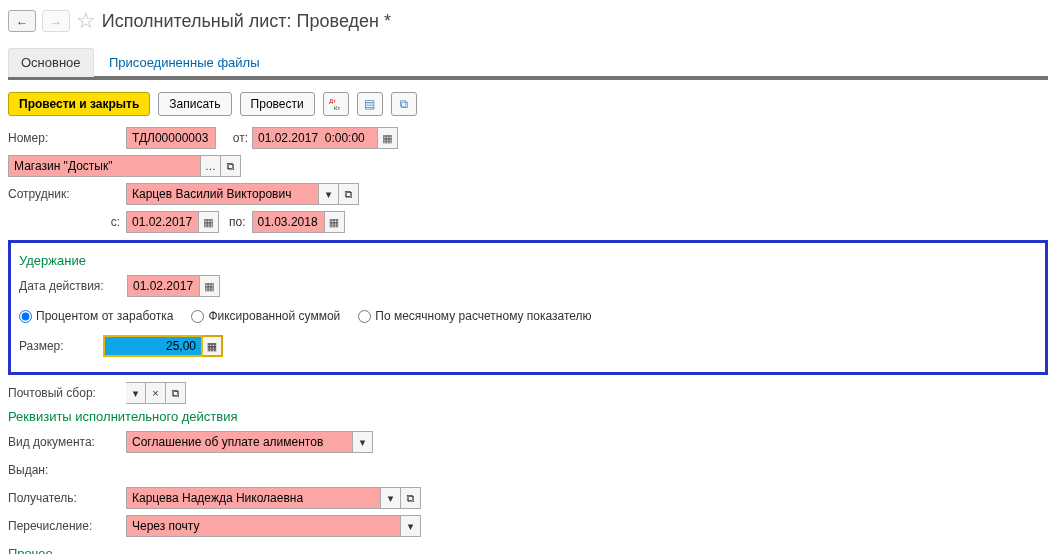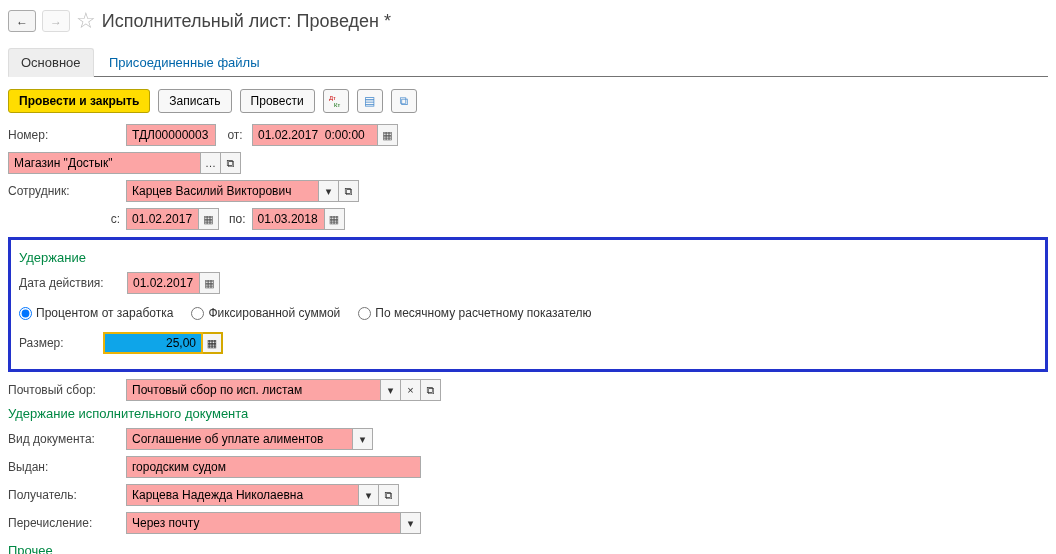--- a/index.html
+++ b/index.html
@@ -1,31 +1,31 @@
 <!DOCTYPE html>
 <html><head>
 <meta charset="utf-8">
 <style>
 *{box-sizing:border-box;margin:0;padding:0}
 body{font-family:Arial,sans-serif;font-size:12px;color:#333;background:#fff;padding:8px 8px 0 8px;width:1056px}
 .header{display:flex;align-items:center;gap:6px;margin-bottom:14px}
 .nav-btn{border:1px solid #aaa;background:#f5f5f5;width:28px;height:22px;display:flex;align-items:center;justify-content:center;border-radius:3px;cursor:pointer}
 .star{color:#bbb;font-size:22px}
 .title{font-size:18px;color:#444;font-weight:normal}
-.tabs{border-bottom:1px solid #737373;margin-bottom:12px}
+.tabs{border-bottom:4px solid #737373;margin-bottom:12px}
 .tab{display:inline-block;padding:6px 12px;cursor:pointer;font-size:13px}
 .tab.active{background:#eee;border:1px solid #ddd;border-bottom:1px solid #eee;margin-bottom:-1px;border-radius:3px 3px 0 0}
 .tab.link{color:#0066aa}
 .toolbar{display:flex;gap:8px;margin-bottom:10px;align-items:flex-end}
 .btn{border:1px solid #999;background:#f8f8f8;padding:4px 10px;border-radius:3px;cursor:pointer;font-size:12px;height:24px;display:flex;align-items:center}
 .btn.primary{background:#ffdd00;border-color:#b8a300;font-weight:bold}
 .btn.icon{padding:3px 5px;width:26px;justify-content:center}
 .form-row{display:flex;align-items:center;margin-bottom:4px;min-height:24px}
 .form-label{width:118px;color:#444;flex-shrink:0}
-.form-label.short{width:30px;text-align:center;padding-right:4px}
+.form-label.short{width:30px;text-align:right;padding-right:4px}
 .input{border:1px solid #aaa;height:22px;padding:2px 5px;font-size:12px;background:#fca5a5}
 .input.highlight{border:2px solid #eab308;background:#0ea5e9}
 .input-group{display:flex}
 .input-group .btn-sm{border:1px solid #aaa;border-left:none;height:22px;width:20px;display:flex;align-items:center;justify-content:center;background:#f5f5f5;cursor:pointer;font-size:11px}
 .section{margin-bottom:8px}
 .section-title{color:#008844;font-size:13px;margin-bottom:6px;margin-top:4px}
 .highlight-box{border:3px solid #2233cc;padding:6px 16px 10px 8px;margin:6px 0}
 .radio-row{display:flex;gap:18px;align-items:center;margin:11px 0}
 .radio-item{display:flex;align-items:center;gap:4px;cursor:pointer}
 .radio-item input{margin:0}
@@ -157,54 +157,50 @@
       <div class="btn-sm" style="border:2px solid #d4a800;border-left:none">
           <span>▦</span>
         </div>
     </div>
   </div>
 </div>
 
 <div class="form-row">
   <span class="form-label">Почтовый сбор:</span>
   <div class="input-group">
-    <input class="input" style="width: 255px;" value="Почтовый сбор по исп. листам">
     <div class="btn-sm">
         <span>▾</span>
       </div>
     <div class="btn-sm">
         <span>×</span>
       </div>
     <div class="btn-sm">
         <span>⧉</span>
       </div>
   </div>
 </div>
 
 <div class="section">
-  <div class="section-title">Удержание исполнительного документа</div>
+  <div class="section-title">Реквизиты исполнительного действия</div>
   <div class="form-row">
     <span class="form-label">Вид документа:</span>
     <div class="input-group">
       <input class="input" style="width: 227px;" value="Соглашение об уплате алиментов">
       <div class="btn-sm">
           <span>▾</span>
         </div>
     </div>
   </div>
   <div class="form-row">
     <span class="form-label">Выдан:</span>
-    <div class="input-group">
-      <input class="input" style="width: 295px;" value="городским судом">
-    </div>
   </div>
   <div class="form-row">
     <span class="form-label">Получатель:</span>
     <div class="input-group">
-      <input class="input" style="width: 233px;" value="Карцева Надежда Николаевна">
+      <input class="input" style="width: 255px;" value="Карцева Надежда Николаевна">
       <div class="btn-sm">
           <span>▾</span>
         </div>
       <div class="btn-sm">
           <span>⧉</span>
         </div>
     </div>
   </div>
   <div class="form-row">
     <span class="form-label">Перечисление:</span>

